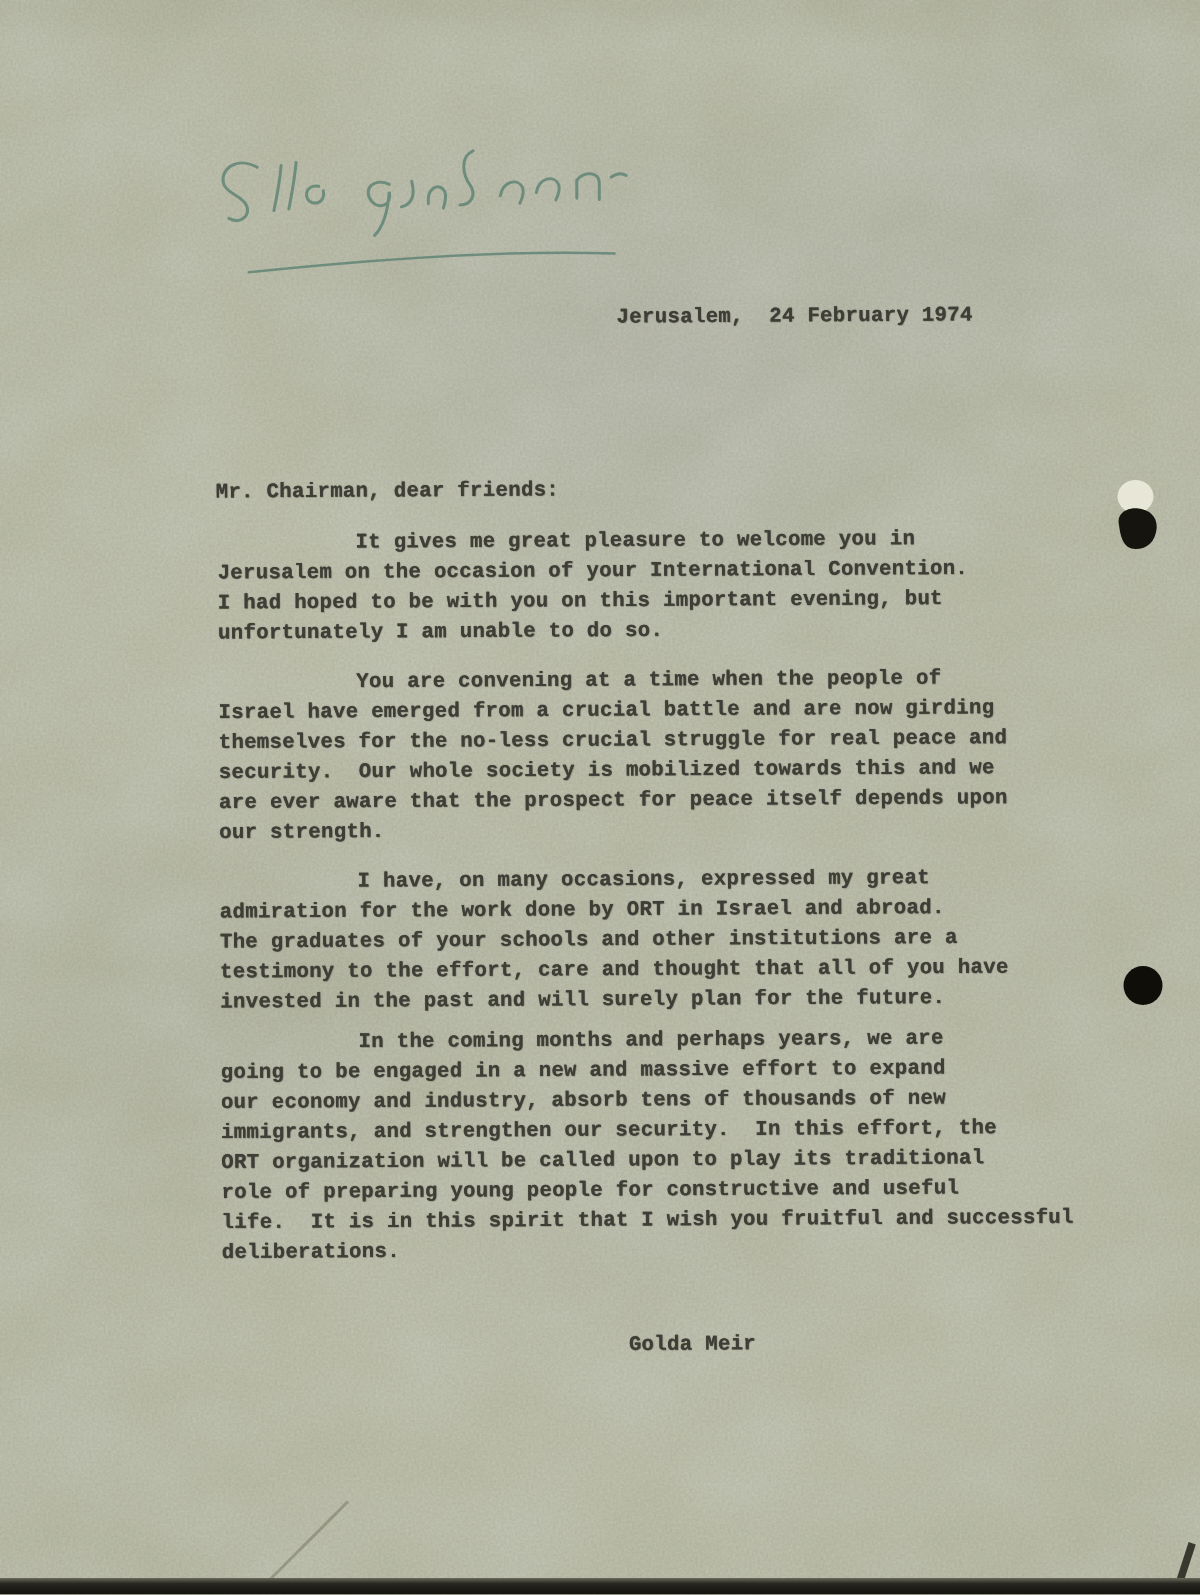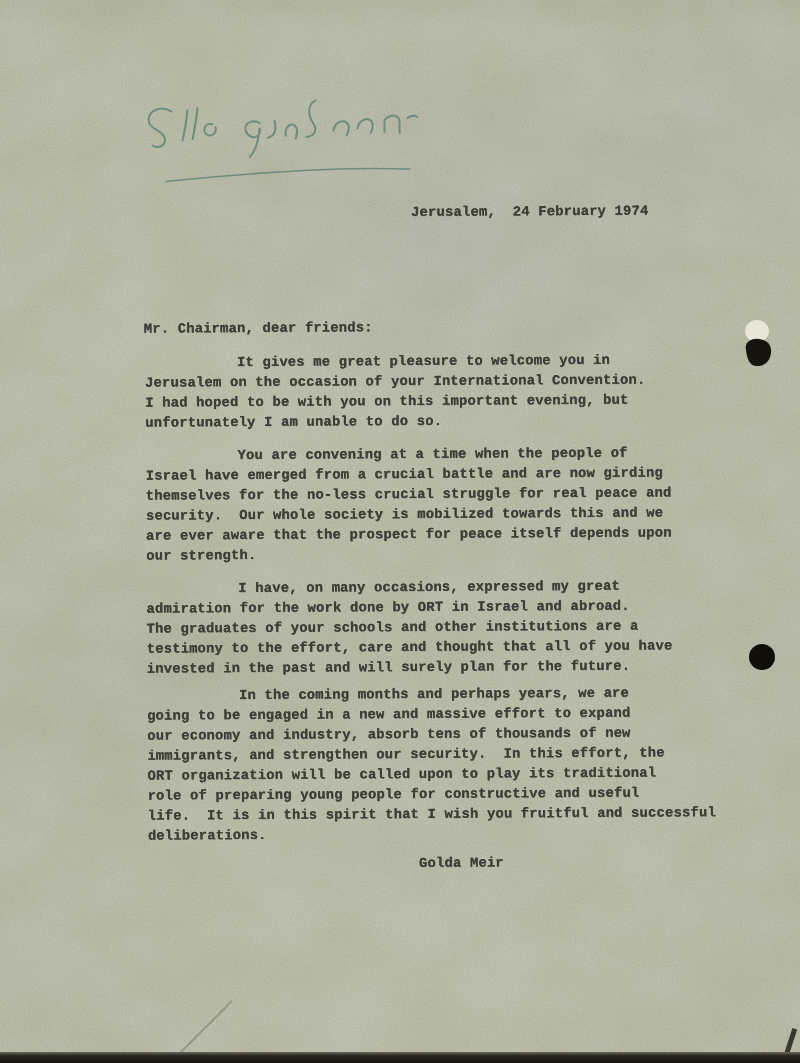--- a/index.html
+++ b/index.html
@@ -30,21 +30,21 @@
     white-space:pre;
     text-shadow:0 0 .6px rgba(62,62,54,.85), .4px .4px .5px rgba(62,62,54,.35);
   }
   .para{text-indent:92px;}
   .date{left:413px;top:203px;}
   .salutation{left:145px;top:318px;}
   .p1{left:146px;top:352px;}
   .p2{left:146px;top:445px;}
   .p3{left:146px;top:578px;}
   .p4{left:146px;top:685px;}
-  .signature{left:417px;top:854px;}
+  .signature{left:417px;top:888px;}
   .handwriting{position:absolute;left:140px;top:92px;pointer-events:none;}
   .marks{position:absolute;inset:0;pointer-events:none;}
   .bottom-edge{
     position:absolute;left:0;bottom:0;width:800px;height:11px;
     background:linear-gradient(180deg,#6a685a 0,#26251e 35%,#13120d 100%);
   }
 </style>
 </head>
 <body>
 

